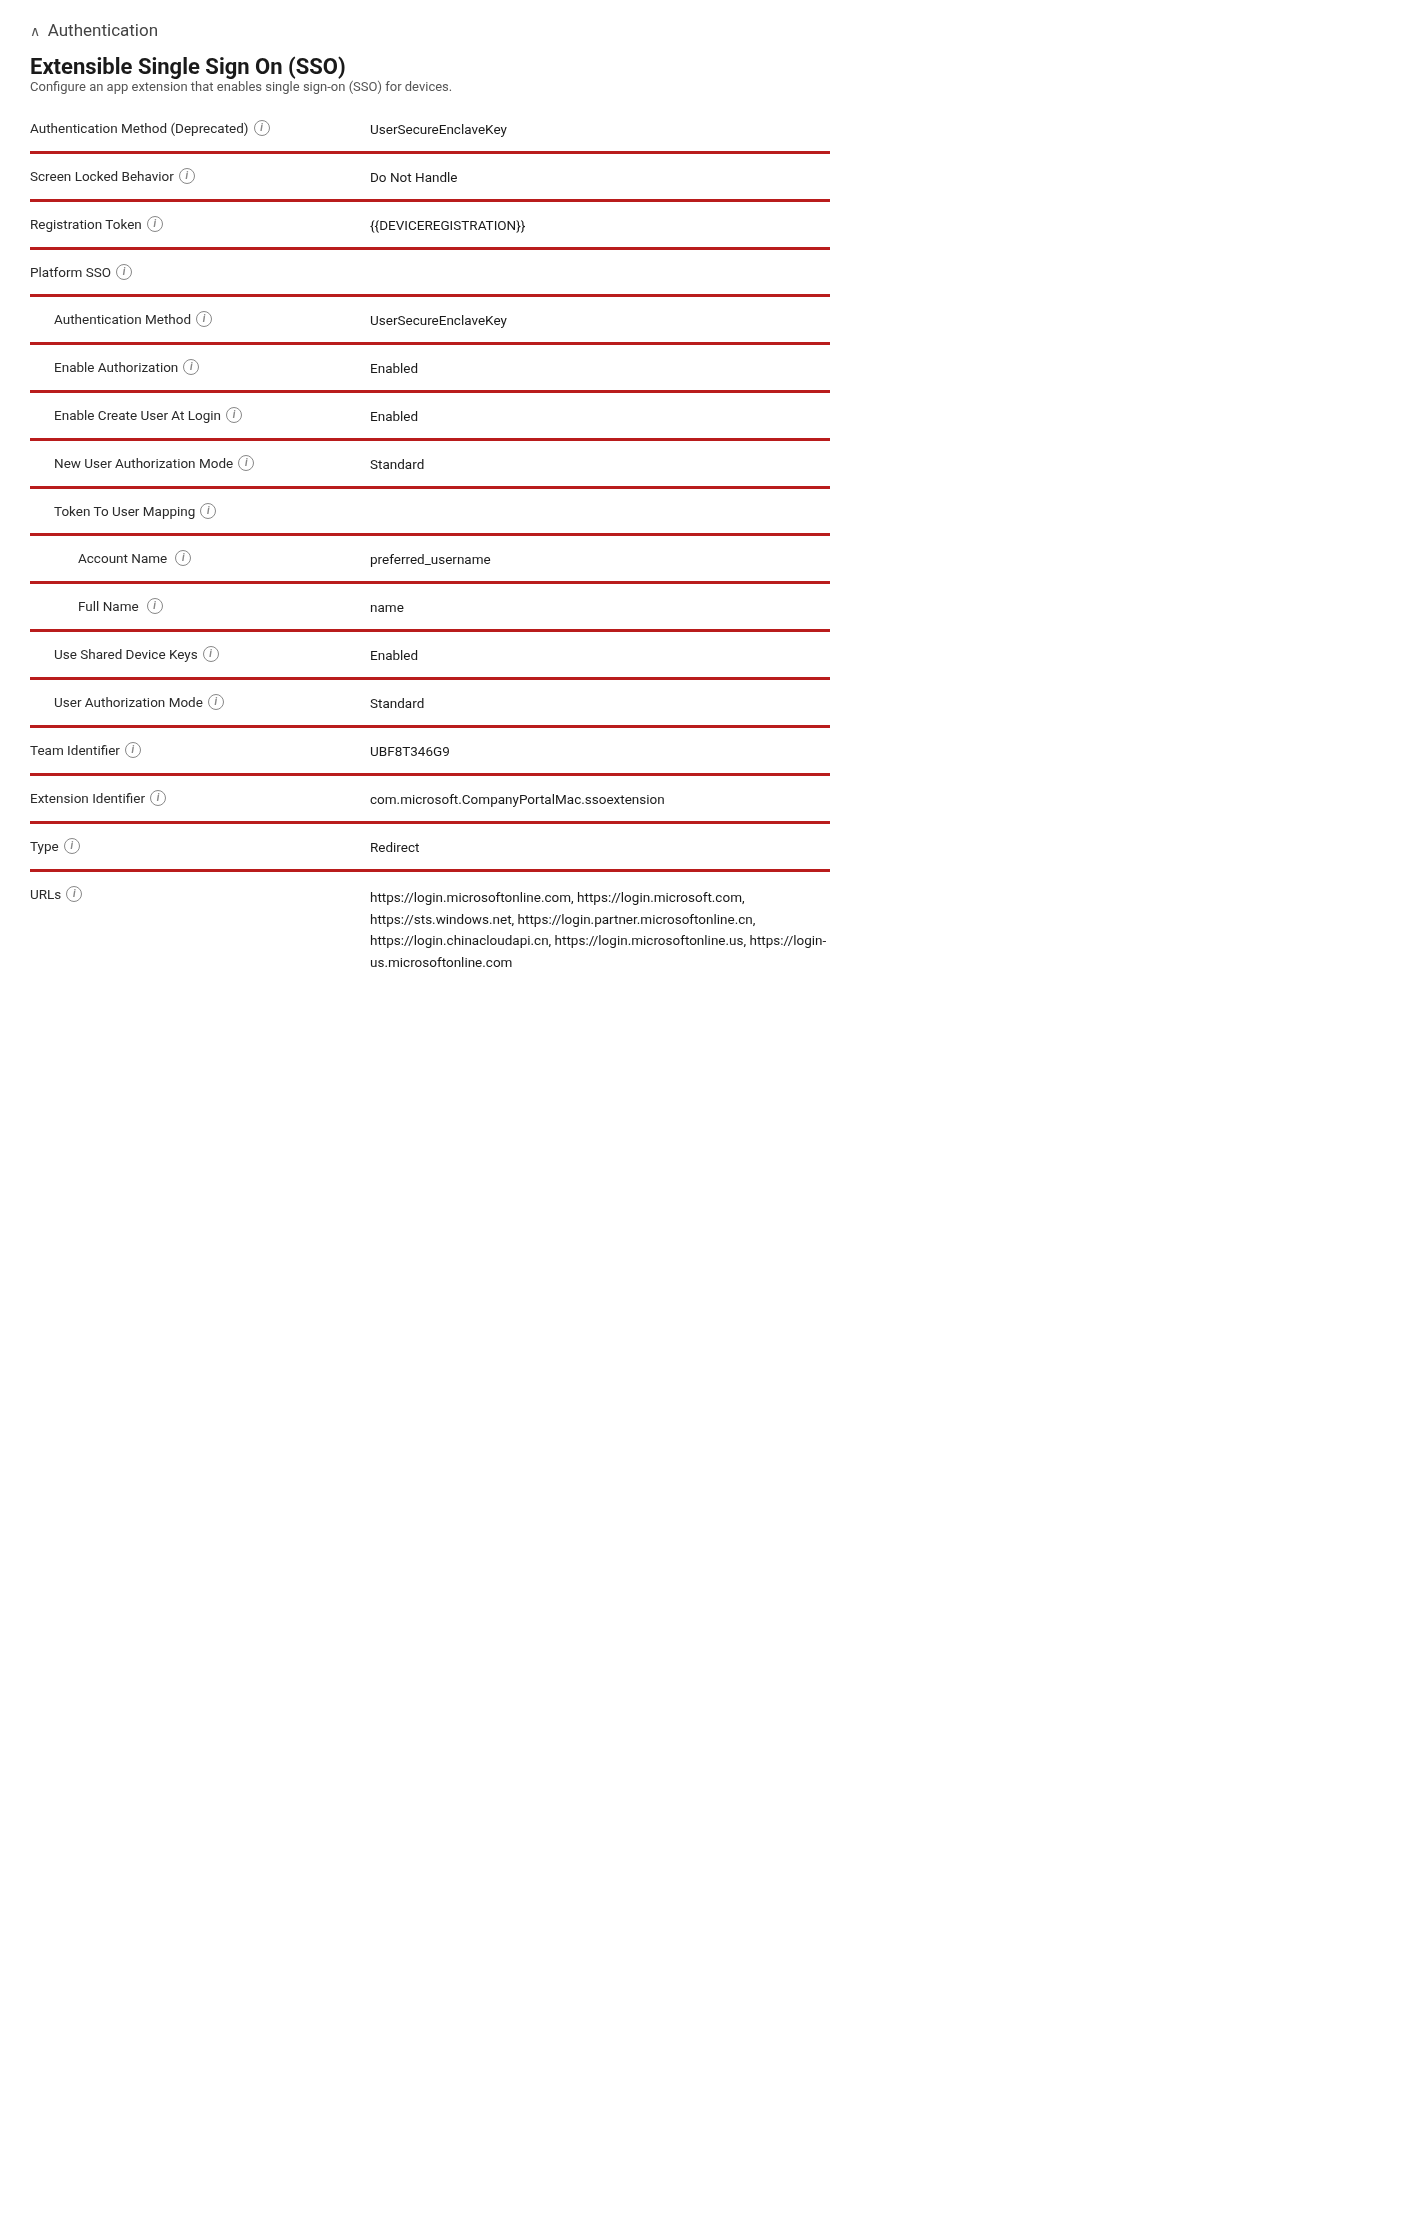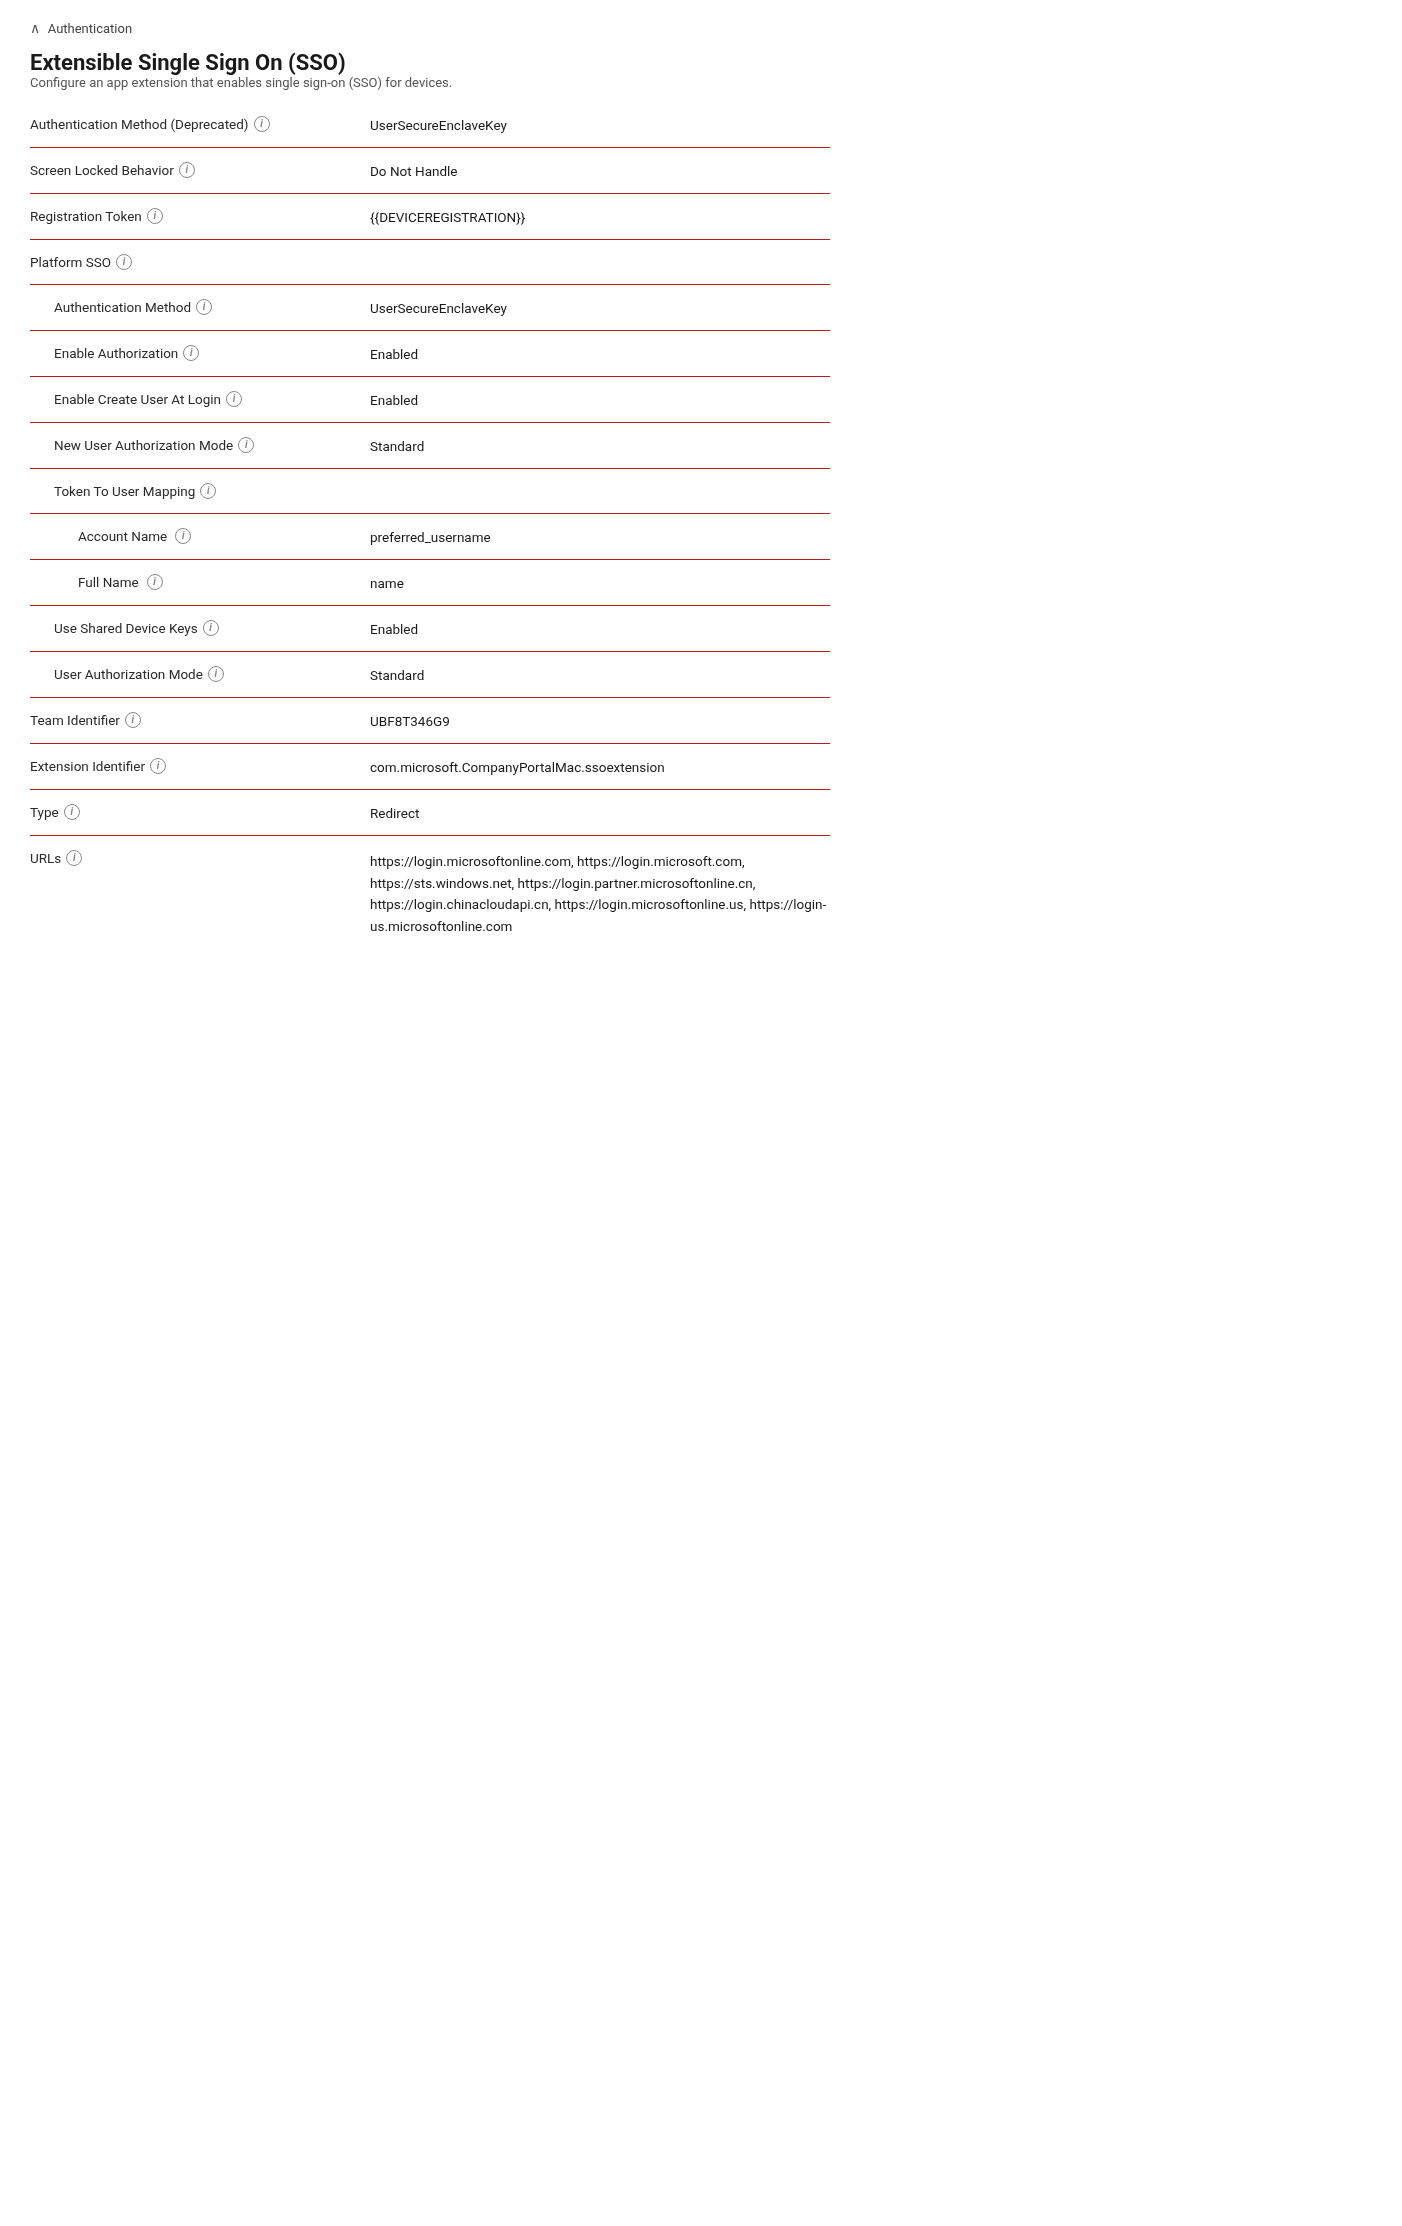--- a/index.html
+++ b/index.html
@@ -31,21 +31,21 @@
     .page-description {
       font-size: 13px;
       color: #555;
       margin-bottom: 12px;
     }
 
     .field-row {
       display: flex;
       align-items: flex-start;
       padding: 14px 0;
-      border-bottom: 1px solid #b91c1c;
+      border-bottom: 3px solid #b91c1c;
     }
 
     .field-row:last-child {
       border-bottom: none;
     }
 
     .field-label-col {
       width: 340px;
       min-width: 340px;
       display: flex;
@@ -101,21 +101,21 @@
     .field-value-col.url-value {
       color: #1a1a1a;
       line-height: 1.6;
     }
   </style>
 </head>
 <body>
 
 <div>
   <span class="breadcrumb-chevron" style="font-size:14px; color:#555; display:inline-block; transform: rotate(0deg);">∧</span>
-  <span style="font-size:13px; color:#444; margin-left:4px; cursor:pointer;">Authentication</span>
+  <span style="font-size:17px; color:#444; margin-left:4px; cursor:pointer;">Authentication</span>
 </div>
 
 <div style="margin-top: 14px;">
   <h1 class="page-title">Extensible Single Sign On (SSO)</h1>
   <p class="page-description">Configure an app extension that enables single sign-on (SSO) for devices.</p>
 </div>
 
 <div id="fields-container">
 <div class="field-row">
       <div class="field-label-col">

